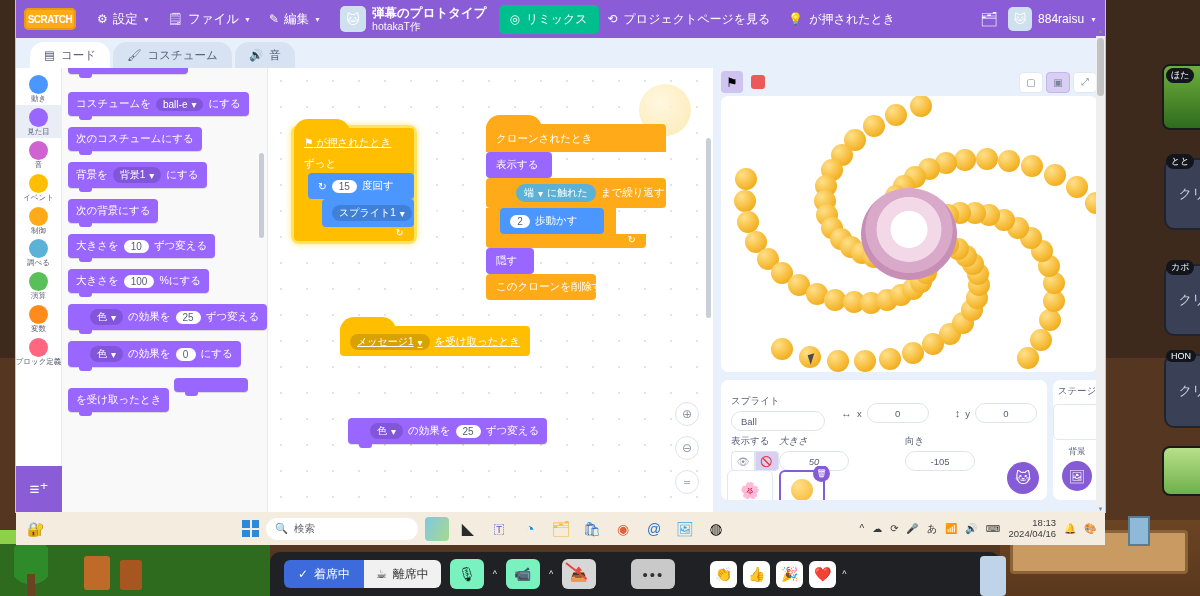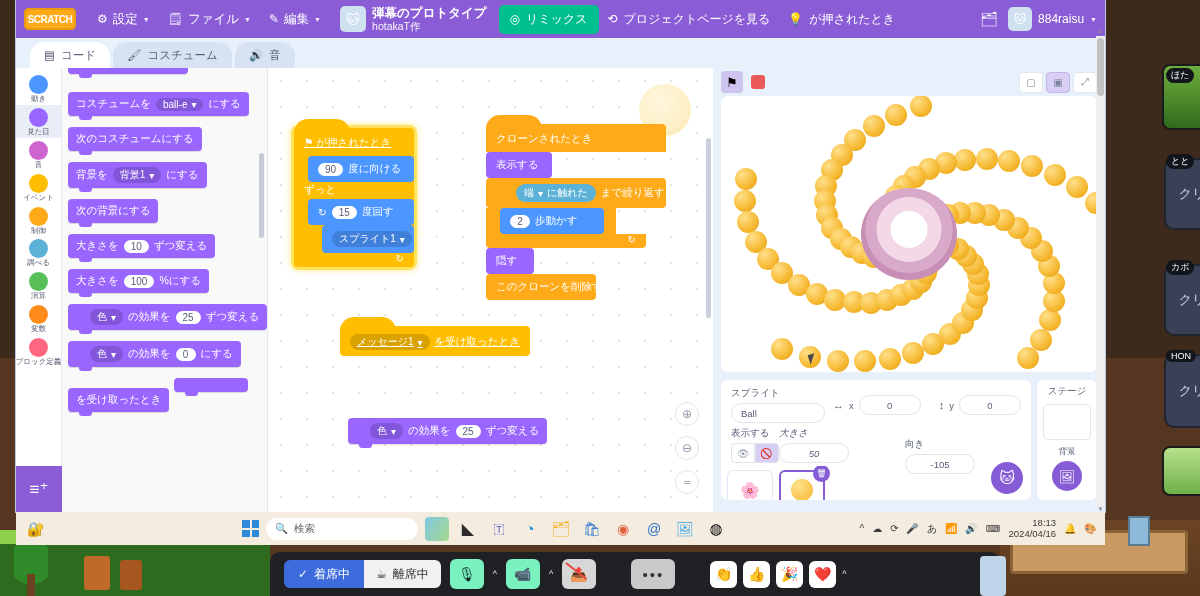--- a/index.html
+++ b/index.html
@@ -149,21 +149,21 @@
     background:radial-gradient(circle at 33% 30%,#ffe08a,#f5b72e 62%,#e09b15);}
   .kitty{position:absolute;left:50%;top:50%;transform:translate(-50%,-50%);
     width:96px;height:92px;border-radius:50%;
     background:radial-gradient(circle at 50% 45%,#fff 0 26%,#f3d8e8 27% 46%,#d9a9c9 47% 62%,#c78fb6 63% 100%);}
   .cursor{position:absolute;left:88px;top:258px;width:0;height:0;
     border-left:7px solid #4a4a4a;border-bottom:10px solid transparent;transform:rotate(-18deg);}
 
   
   .spritepane{margin:8px 8px 0;display:flex;gap:6px;height:120px;}
   .spinfo{flex:1;background:#fff;border-radius:7px;position:relative;}
-  .sprow{display:flex;align-items:center;padding:7px 10px 0;gap:8px;}
+  .sprow{display:flex;align-items:center;padding:7px 10px 0;gap:16px;margin-top:8px;}
   .lbl{font-size:9.5px;color:#575e75;}
   .ifield{border:1px solid #dfe3ea;border-radius:13px;height:20px;min-width:62px;
     display:flex;align-items:center;padding:0 9px;font-size:9.5px;color:#575e75;background:#fff;}
   .ifield.c{justify-content:center;}
   .xy{display:flex;align-items:center;gap:5px;margin-left:auto;}
   .xy .ic{font-size:11px;color:#575e75;}
   .sprow2{display:flex;padding:4px 10px 0;gap:0;align-items:flex-start;}
   .col{display:flex;flex-direction:column;gap:3px;}
   .toggle{display:flex;}
   .tgl{width:24px;height:20px;display:flex;align-items:center;justify-content:center;
@@ -453,26 +453,20 @@
         <div class="pscroll"></div>
       </div>
 
       <div class="canvas">
         <div class="sun"></div>
 
         <div class="stack glow" style="left:26px;top:60px;width:120px;">
           <div class="hat events" style="background:#ffbf00;">
             <span>⚑</span>
             <span>が押されたとき</span>
-          </div>
-          <div style="background:#ffbf00;padding-left:14px;">
-            <div class="row motion" style="border-radius:4px;">
-              <span class="num">90</span>
-              <span>度に向ける</span>
-            </div>
           </div>
           <div style="background:#ffbf00;padding:1px 10px 2px;color:#fff;font-size:10.5px;">ずっと</div>
           <div style="background:#ffbf00;padding-left:14px;">
             <div class="row motion" style="border-radius:4px;">
               <span>↻</span>
               <span class="num">15</span>
               <span>度回す</span>
             </div>
             <div class="row motion" style="border-radius:4px;margin-left:14px;">
               <span class="oval">
@@ -674,21 +668,21 @@
                 <span class="lbl">表示する</span>
                 <div class="toggle">
                   <span class="tgl">👁</span>
                   <span class="tgl">🚫</span>
                 </div>
               </div>
               <div class="col" style="font-style:italic;">
                 <span class="lbl">大きさ</span>
                 <span class="ifield c" style="min-width:70px;">50</span>
               </div>
-              <div class="col" style="margin-left:56px;margin-top:11px;">
+              <div class="col" style="margin-left:56px;">
                 <span class="lbl">向き</span>
                 <span class="ifield c" style="min-width:70px;">-105</span>
               </div>
             </div>
 
             <div class="spritelist">
               <div class="sprthumb">🌸</div>
               <div class="sprthumb sel">
                 <span style="width:22px;height:22px;border-radius:50%;background:radial-gradient(circle at 33% 30%,#ffe08a,#f5b72e);"></span>
                 <span class="delbadge">🗑</span>

